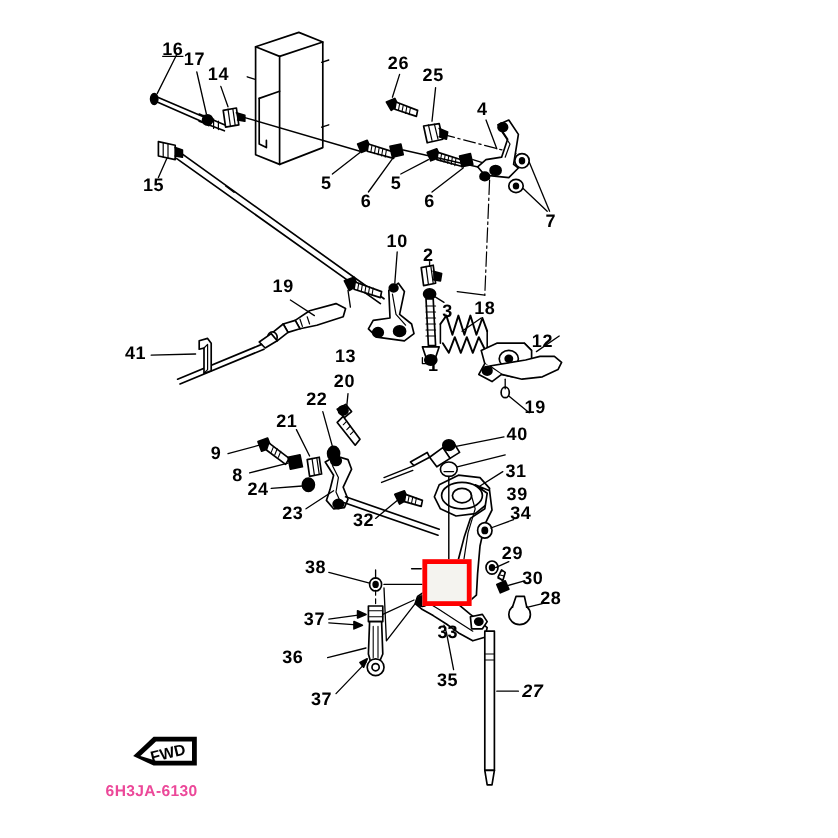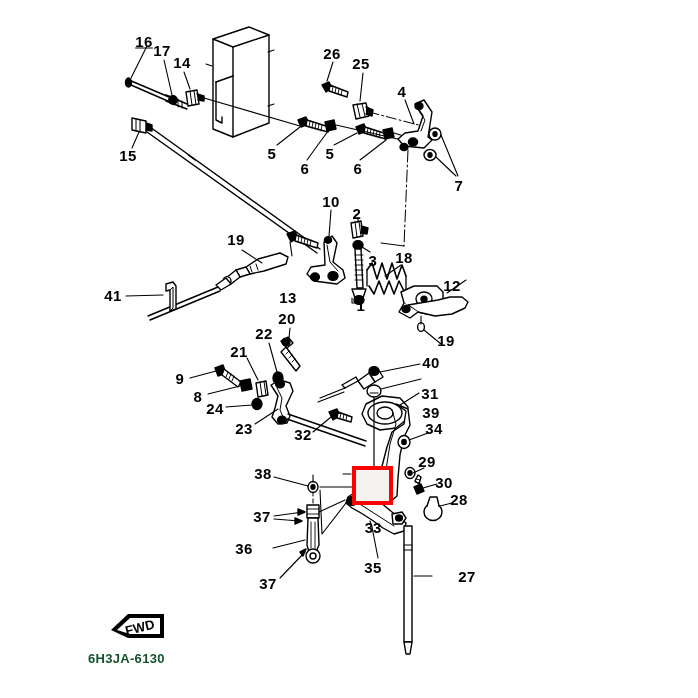--- a/index.html
+++ b/index.html
@@ -50,21 +50,21 @@
     font-weight: 700;
     color: #000000;
     transform: translate(-50%, -50%);
     white-space: nowrap;
   }
   #footer-code {
     position: absolute;
     font-family: "Liberation Sans", sans-serif;
     font-size: 13px;
     font-weight: 700;
-    color: #14532d;
+    color: #ec4899;
     letter-spacing: 0.3px;
     white-space: nowrap;
   }
   #fwd-logo {
     position: absolute;
     width: 60px;
     height: 40px;
   }
 </style>
 </head>
@@ -466,21 +466,21 @@
       <div class="callout" style="left: 244px; top: 428px;">23</div>
       <div class="callout" style="left: 303px; top: 434px;">32</div>
       <div class="callout" style="left: 434px; top: 428px;">34</div>
       <div class="callout" style="left: 427px; top: 461px;">29</div>
       <div class="callout" style="left: 263px; top: 473px;">38</div>
       <div class="callout" style="left: 444px; top: 482px;">30</div>
       <div class="callout" style="left: 459px; top: 499px;">28</div>
       <div class="callout" style="left: 262px; top: 516px;">37</div>
       <div class="callout" style="left: 244px; top: 548px;">36</div>
       <div class="callout" style="left: 373px; top: 567px;">35</div>
-      <div class="callout" style="left: 467px; top: 576px;">27</div>
+      <div class="callout" style="left: 444px; top: 576px; font-style: italic;">27</div>
       <div class="callout" style="left: 268px; top: 583px;">37</div>
     </div>
 
   <div id="highlight-box" style="left: 352px; top: 466px; width: 41px; height: 39px; border-color: rgb(255, 0, 0); background: rgb(244, 243, 239);"></div>
   <div id="highlight-label" style="left: 373px; top: 487px; margin-top: 40px;">33</div>
 
   <svg id="fwd-logo" viewBox="0 0 60 40" style="left:108px; top:608px;">
     <path d="M3,22 L20,6 L56,6 L56,30 L20,30 Z" fill="#000000"></path>
     <path d="M9,22 L22,10 L52,10 L52,26 L22,26 Z" fill="#ffffff"></path>
     <text x="32" y="24" font-family="Liberation Sans, sans-serif" font-size="13" font-weight="700" text-anchor="middle" fill="#000000" transform="rotate(-14 32 20)">FWD</text>

